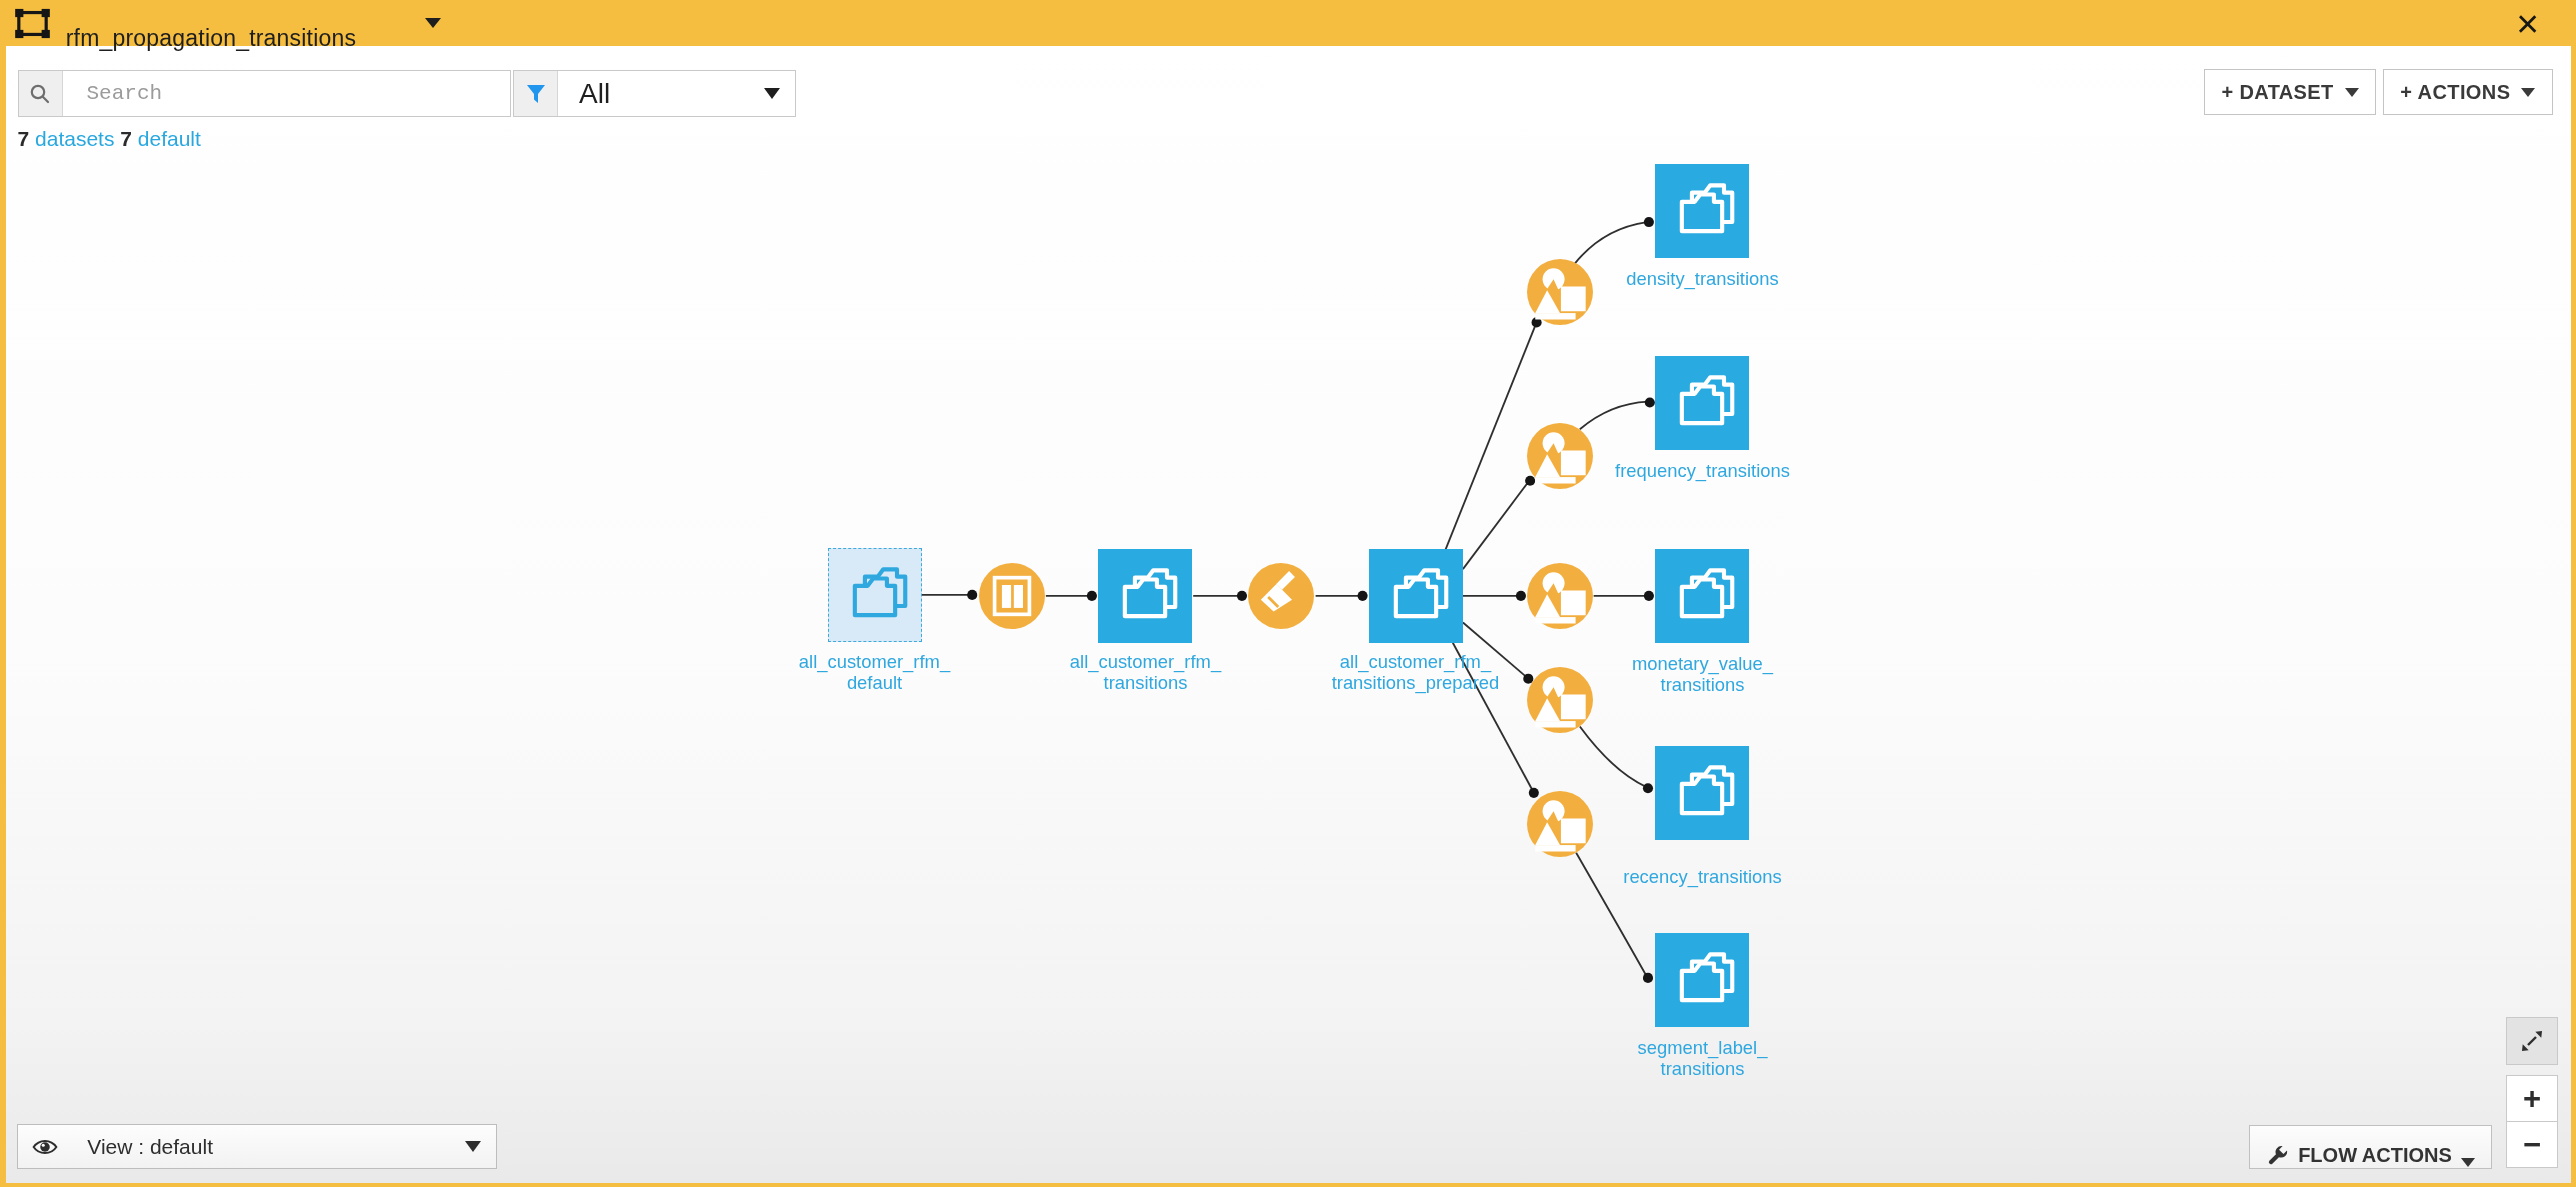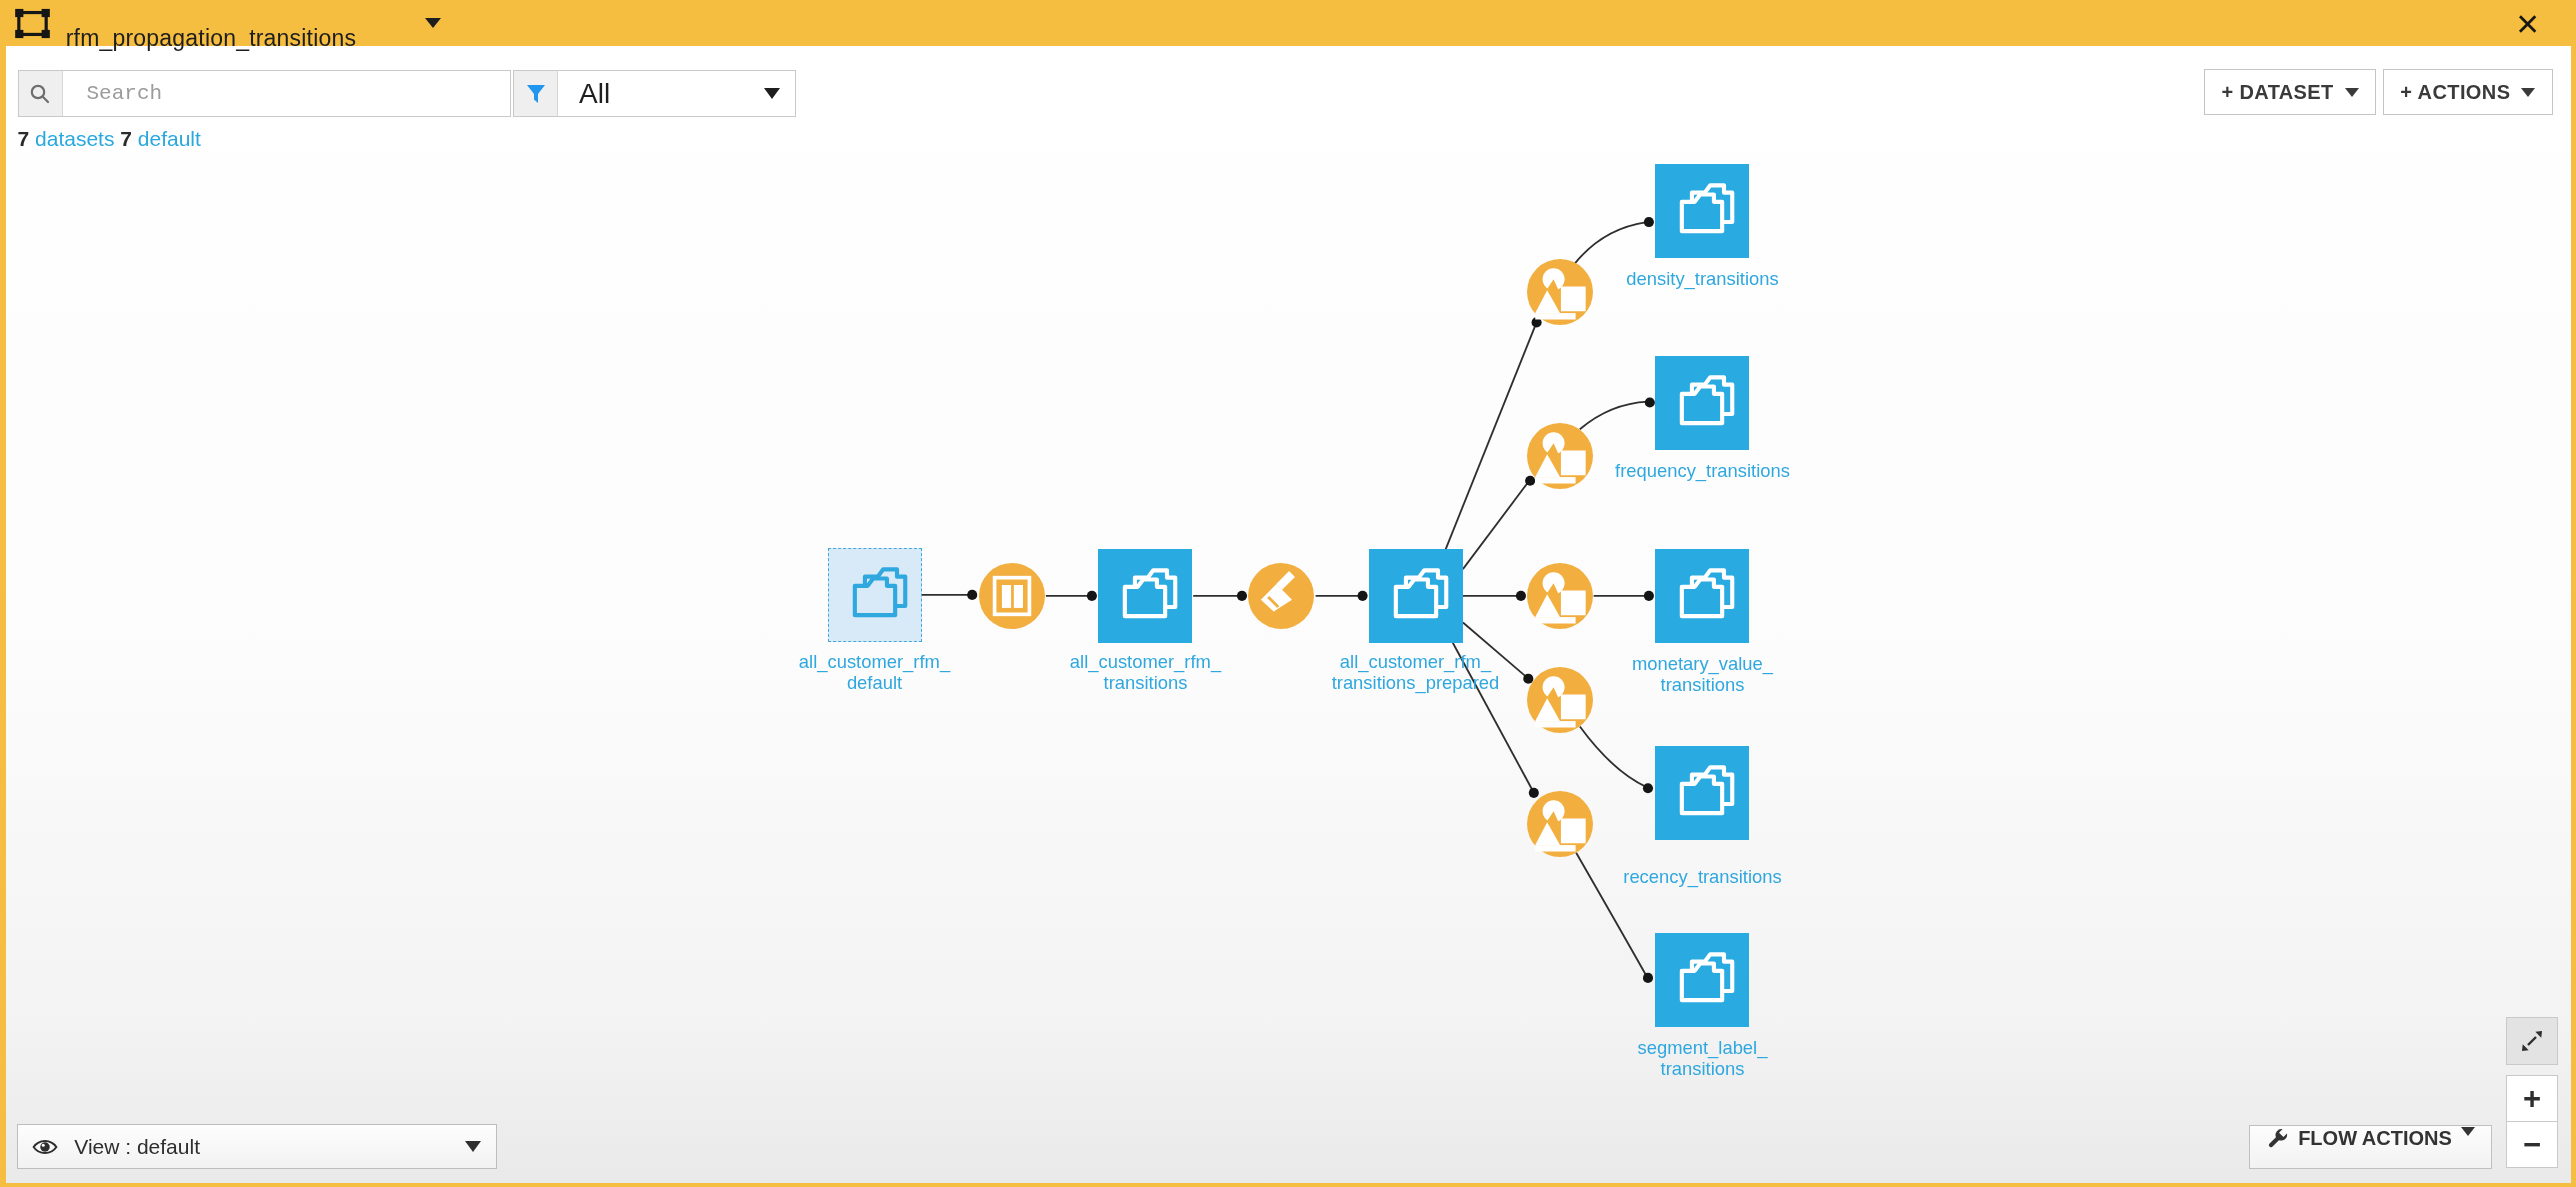--- a/index.html
+++ b/index.html
@@ -63,28 +63,28 @@
   .node.selected{background:#D8EAF7; border:1.8px dashed #3FA8DC;}
   .nodelabel{
     position:absolute; width:239px; text-align:center; font-size:18.4px; line-height:21px;
     color:#2FA7DF; cursor:pointer;
   }
   .recipe{position:absolute; width:66px; height:66px; cursor:pointer;}
   
   .viewbtn{
     position:absolute; left:16.6px; top:1124px; width:480px; height:45px; z-index:20;
     border:0.9px solid #bdbdbd; background:linear-gradient(#fdfdfd,#f2f2f2);
-    display:flex; align-items:center; padding:0 14.7px; box-sizing:border-box; gap:16px;
+    display:flex; align-items:center; padding:0 14.7px; box-sizing:border-box; gap:29px;
     font-size:21px; color:#2e2e2e; cursor:pointer; font-family:inherit;
   }
   .viewbtn .caret{margin-left:auto; border-top-color:#2e2e2e; border-top-width:11px;}
   .flowactions{
     position:absolute; left:2249px; top:1125px; width:243px; height:44px; z-index:20;
     border:0.9px solid #c0c0c0; background:linear-gradient(#fdfdfd,#f2f2f2);
-    display:flex; align-items:flex-start; justify-content:center; gap:9.2px;
+    display:flex; align-items:flex-end; justify-content:center; gap:9.2px;
     font-size:20px; font-weight:700; color:#333; cursor:pointer; font-family:inherit;
   }
   .flowactions .caret{border-top-width:9.2px;border-left-width:7.4px;border-right-width:7.4px;border-top-color:#333;}
   .zctl{position:absolute; left:2506px; width:52px; height:46px; z-index:20; box-sizing:border-box;
     border:0.9px solid #c9c9c9; background:#fff; display:flex; align-items:center; justify-content:center;
     font-size:31px; font-weight:700; color:#2e2e2e; cursor:pointer; font-family:inherit; line-height:0;}
   .zctl.expand{top:1017px; background:#e3e3e3; height:48px;}
   .zctl.zin{top:1075px; height:47px;}
   .zctl.zout{top:1121px; height:47px;}
 </style>

